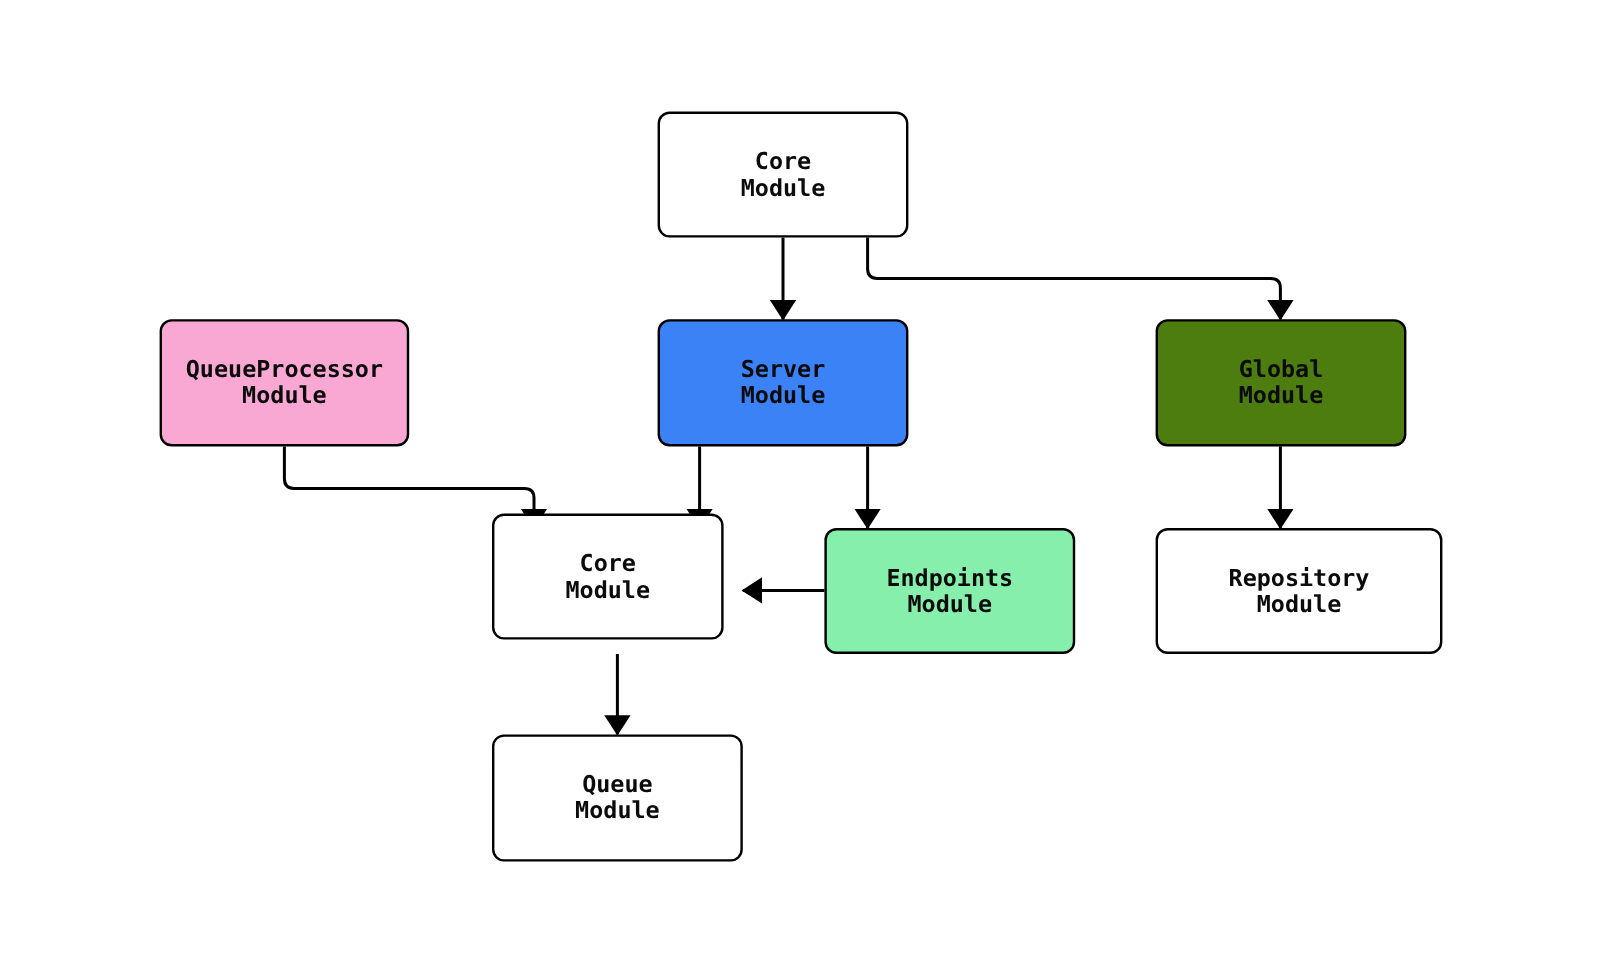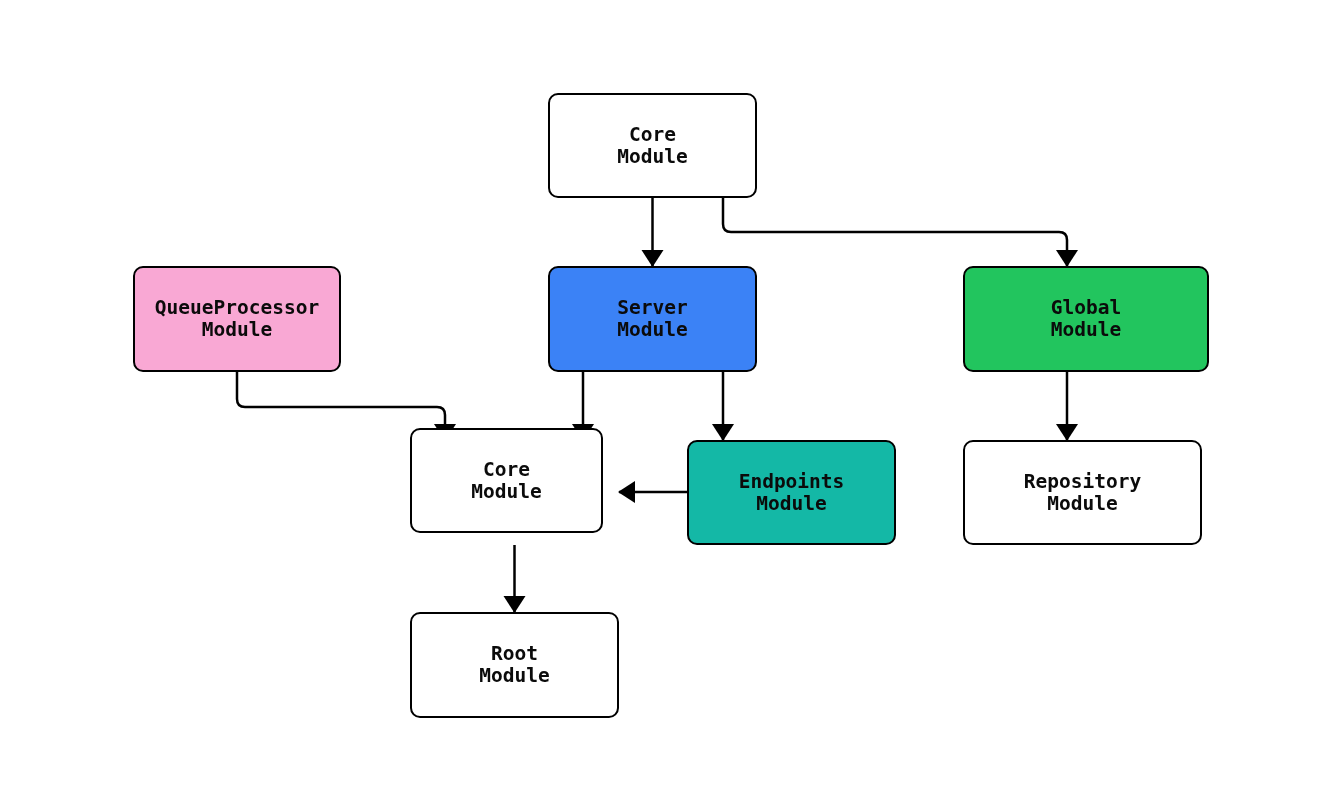--- a/index.html
+++ b/index.html
@@ -75,34 +75,34 @@
 Module</div>
       </div>
       <div class="node" style="left: 133px; top: 266px; width: 208px; height: 106px; border-color: rgb(0, 0, 0); background: #f9a8d4;">
         <div class="node-label">QueueProcessor
 Module</div>
       </div>
       <div class="node" style="left: 548px; top: 266px; width: 209px; height: 106px; border-color: rgb(0, 0, 0); background: #3b82f6;">
         <div class="node-label">Server
 Module</div>
       </div>
-      <div class="node" style="left: 963px; top: 266px; width: 246px; height: 106px; border-color: rgb(0, 0, 0); background: #22c55e;">
+      <div class="node" style="left: 963px; top: 266px; width: 209px; height: 106px; border-color: rgb(0, 0, 0); background: #4d7c0f;">
         <div class="node-label">Global
 Module</div>
       </div>
       <div class="node" style="left: 410px; top: 428px; width: 193px; height: 105px; border-color: rgb(0, 0, 0); background: rgb(255, 255, 255);">
         <div class="node-label">Core
 Module</div>
       </div>
-      <div class="node" style="left: 687px; top: 440px; width: 209px; height: 105px; border-color: rgb(0, 0, 0); background: #14b8a6;">
+      <div class="node" style="left: 687px; top: 440px; width: 209px; height: 105px; border-color: rgb(0, 0, 0); background: #86efac;">
         <div class="node-label">Endpoints
 Module</div>
       </div>
       <div class="node" style="left: 963px; top: 440px; width: 239px; height: 105px; border-color: rgb(0, 0, 0); background: rgb(255, 255, 255);">
         <div class="node-label">Repository
 Module</div>
       </div>
       <div class="node" style="left: 410px; top: 612px; width: 209px; height: 106px; border-color: rgb(0, 0, 0); background: rgb(255, 255, 255);">
-        <div class="node-label">Root
+        <div class="node-label">Queue
 Module</div>
       </div>
     </div>
 </div>
 
 </body></html>

